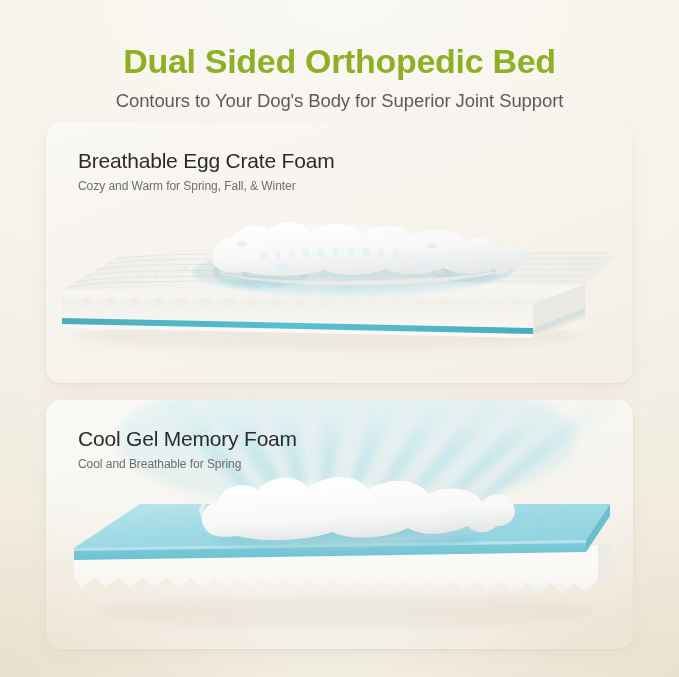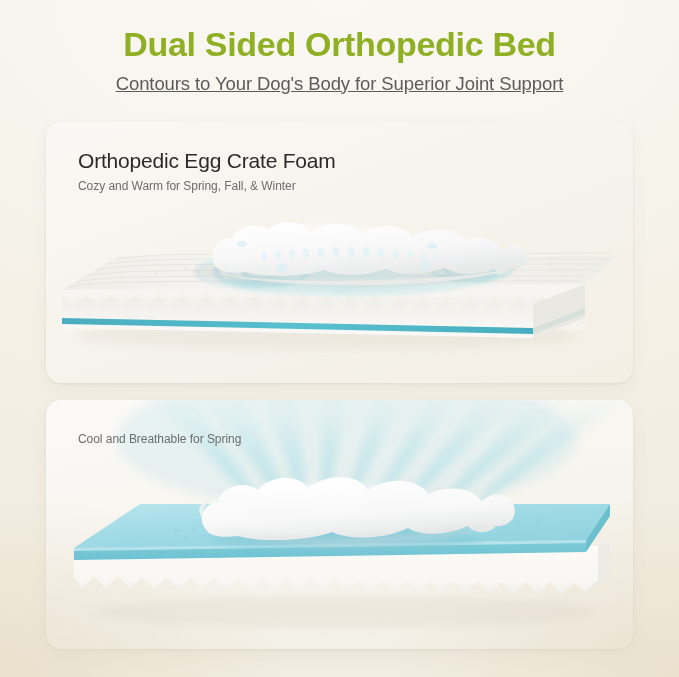--- a/index.html
+++ b/index.html
@@ -35,36 +35,35 @@
 
   
   .header {
     position: absolute;
     top: 0; left: 0; right: 0;
     text-align: center;
     z-index: 4;
   }
   .title {
     margin: 0;
-    padding-top: 24px;
+    padding-top: 41px;
     font-size: 34px;
     font-weight: 700;
     letter-spacing: -0.3px;
     color: #8fb024;
     line-height: 1.2;
   }
   .subtitle {
     margin: 0;
     padding-top: 7px;
     font-size: 18.5px;
     font-weight: 400;
     letter-spacing: -0.1px;
     color: #5b5b5b;
     line-height: 1.25;
-    text-decoration: underline;
   }
 
   
   .card {
     position: absolute;
     left: 46px;
     width: 587px;
     border-radius: 15px;
     overflow: hidden;
     box-shadow: 0 1px 3px rgba(120,108,86,0.10), 0 6px 18px rgba(120,108,86,0.06);
@@ -119,21 +118,21 @@
 <div class="page">
 
   <div class="header">
     <h1 class="title">Dual Sided Orthopedic Bed</h1>
     <p class="subtitle">Contours to Your Dog's Body for Superior Joint Support</p>
   </div>
 
   <div class="card card-1">
 
     <div class="card-head">
-      <h2 class="card-title">Orthopedic Egg Crate Foam</h2>
+      <h2 class="card-title">Breathable Egg Crate Foam</h2>
       <p class="card-sub">Cozy and Warm for Spring, Fall, &amp; Winter</p>
     </div>
 
     <div class="illus">
       <svg viewBox="0 0 587 261" preserveAspectRatio="none">
         <defs>
           <linearGradient id="c1slabFace" x1="0" y1="0" x2="0" y2="1">
             <stop offset="0%" stop-color="#eceae5"></stop>
             <stop offset="35%" stop-color="#f3f1ed"></stop>
             <stop offset="100%" stop-color="#fbfaf8"></stop>
@@ -291,20 +290,21 @@
 
         <path d="M168,150 C200,158 260,160 330,158 C390,157 440,152 470,146
                  C440,156 390,162 330,163 C260,164 200,160 168,150 Z" fill="#f0eeea" opacity="0.75"></path>
       </svg>
     </div>
   </div>
 
   <div class="card card-2">
 
     <div class="card-head">
+      <h2 class="card-title">Cool Gel Memory Foam</h2>
       <p class="card-sub">Cool and Breathable for Spring</p>
     </div>
 
     <div class="illus">
       <svg viewBox="0 0 587 249" preserveAspectRatio="none">
         <defs>
           <linearGradient id="c2ray" x1="0" y1="1" x2="0" y2="0">
             <stop offset="0%" stop-color="#63c4d6" stop-opacity="0.55"></stop>
             <stop offset="55%" stop-color="#8ed6e2" stop-opacity="0.30"></stop>
             <stop offset="100%" stop-color="#cdeef3" stop-opacity="0"></stop>

